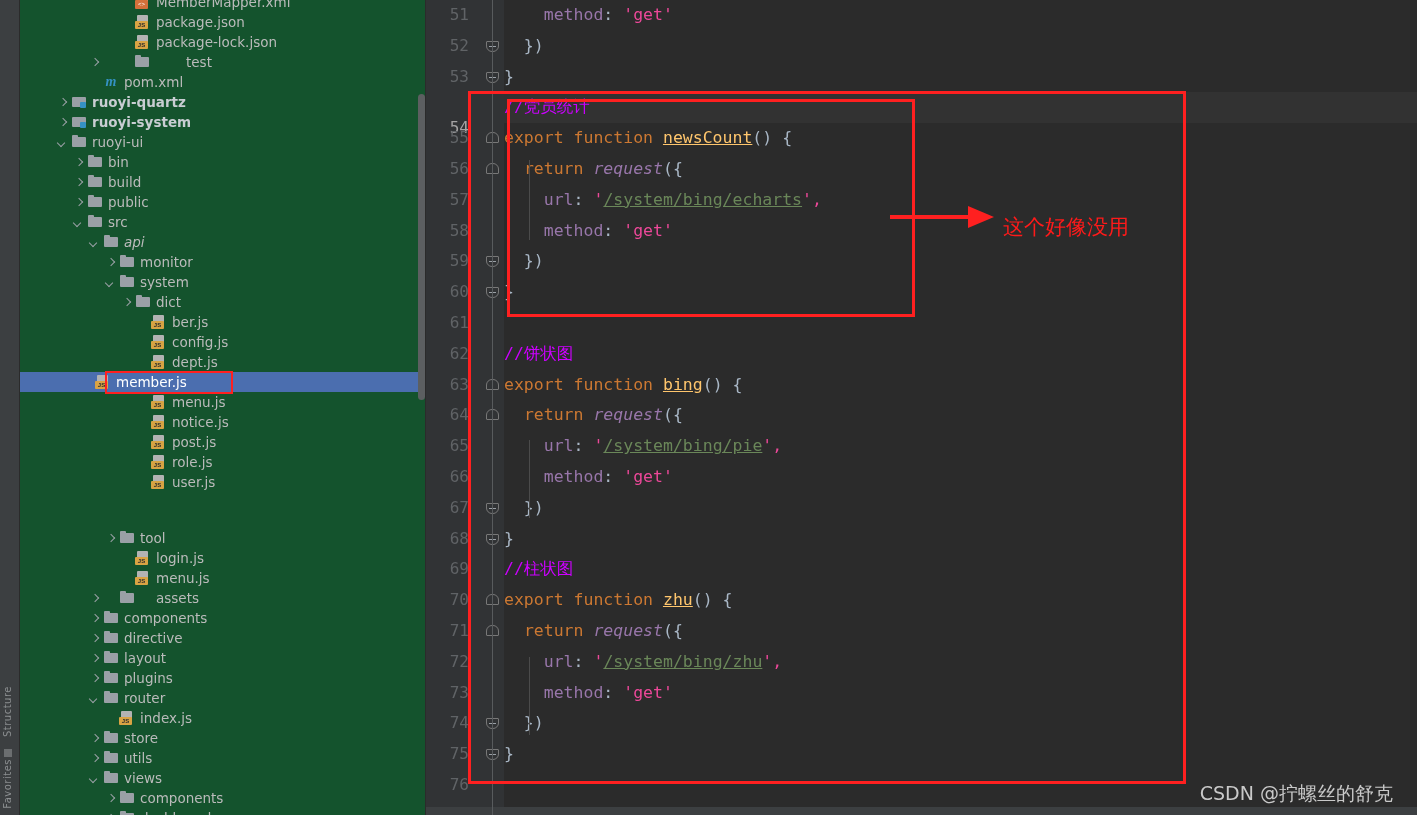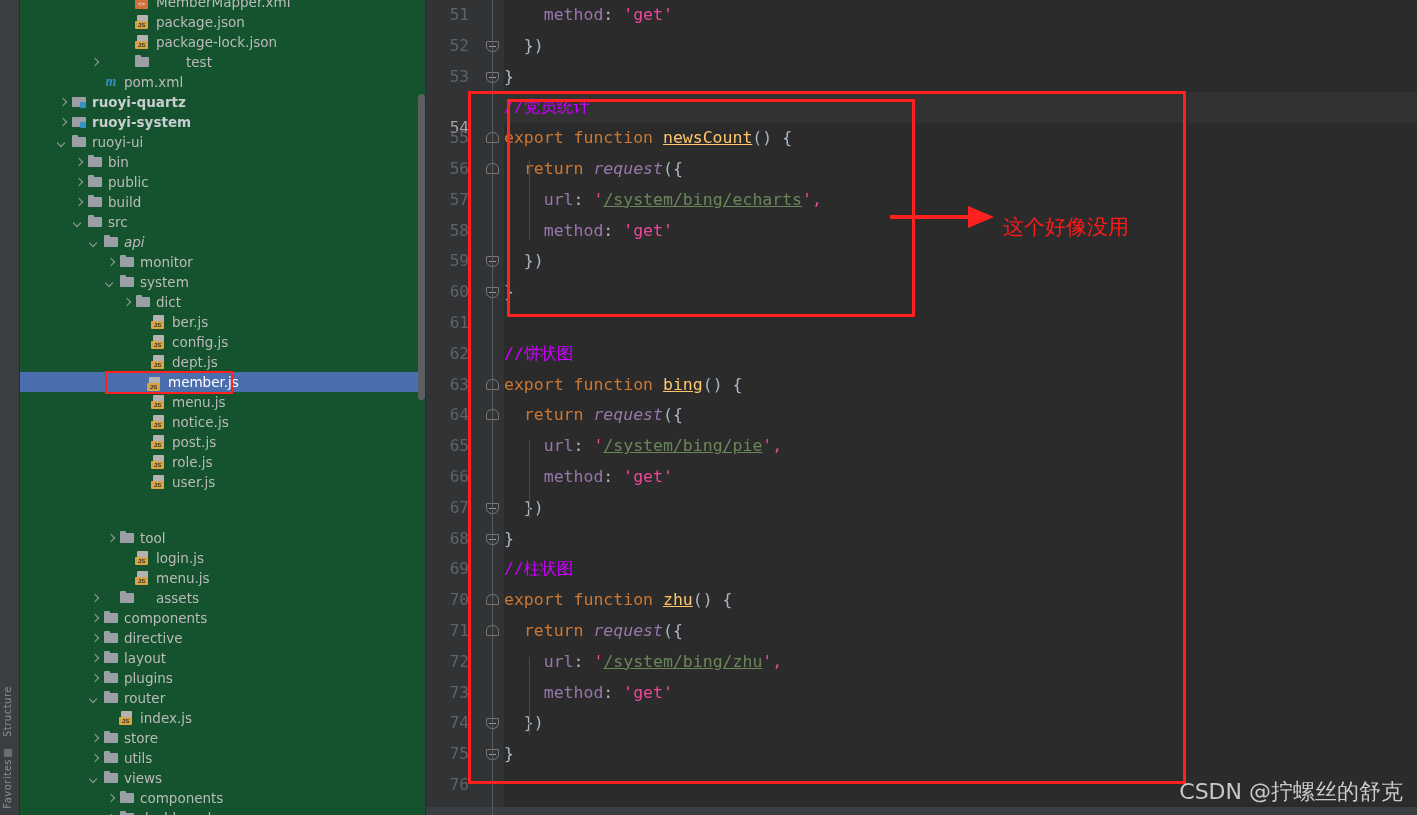--- a/index.html
+++ b/index.html
@@ -193,22 +193,22 @@
     left: 507px; top: 99px; width: 408px; height: 218px;
     border: 3px solid #ff2020;
   }
   .ann-arrow { left: 890px; top: 200px; }
   .ann-text {
     left: 1003px; top: 213px;
     color: #ff1a1a; font-size: 21px;
     font-family: "DejaVu Sans", sans-serif;
   }
   .watermark {
-    position: absolute; right: 14px; bottom: 8px;
-    color: #c9c9c9; font-size: 22px;
+    position: absolute; right: 24px; bottom: 8px;
+    color: #c9c9c9; font-size: 19px;
     font-family: "DejaVu Sans", sans-serif;
   }
   .bottom-strip {
     position: absolute; left: 0; bottom: 0; width: 100%; height: 8px;
     background: #3c3f41;
   }
 </style>
 </head>
 <body>
 
@@ -263,26 +263,26 @@
           <span class="label">ruoyi-ui</span>
         </div>
         <div class="row" style="padding-left: 52px;">
           <span class="arrow r"></span>
           <span class="ico folder"></span>
           <span class="label">bin</span>
         </div>
         <div class="row" style="padding-left: 52px;">
           <span class="arrow r"></span>
           <span class="ico folder"></span>
+          <span class="label">build</span>
+        </div>
+        <div class="row" style="padding-left: 52px;">
+          <span class="arrow r"></span>
+          <span class="ico folder"></span>
           <span class="label">public</span>
-        </div>
-        <div class="row" style="padding-left: 52px;">
-          <span class="arrow r"></span>
-          <span class="ico folder"></span>
-          <span class="label">build</span>
         </div>
         <div class="row" style="padding-left: 52px;">
           <span class="arrow d"></span>
           <span class="ico folder"></span>
           <span class="label">src</span>
         </div>
         <div class="row" style="padding-left: 68px; font-style: italic;">
           <span class="arrow d"></span>
           <span class="ico folder"></span>
           <span class="label">api</span>
@@ -310,21 +310,21 @@
         <div class="row" style="padding-left: 116px;">
           <span class="arrow "></span>
           <span class="ico js"></span>
           <span class="label">config.js</span>
         </div>
         <div class="row" style="padding-left: 116px;">
           <span class="arrow "></span>
           <span class="ico js"></span>
           <span class="label">dept.js</span>
         </div>
-        <div class="row sel" style="padding-left: 112px; align-items: flex-end;">
+        <div class="row sel" style="padding-left: 60px;">
           <span class="arrow "></span>
           <span class="ico js"></span>
           <span class="label">member.js</span>
         </div>
         <div class="row" style="padding-left: 116px;">
           <span class="arrow "></span>
           <span class="ico js"></span>
           <span class="label">menu.js</span>
         </div>
         <div class="row" style="padding-left: 116px;">

